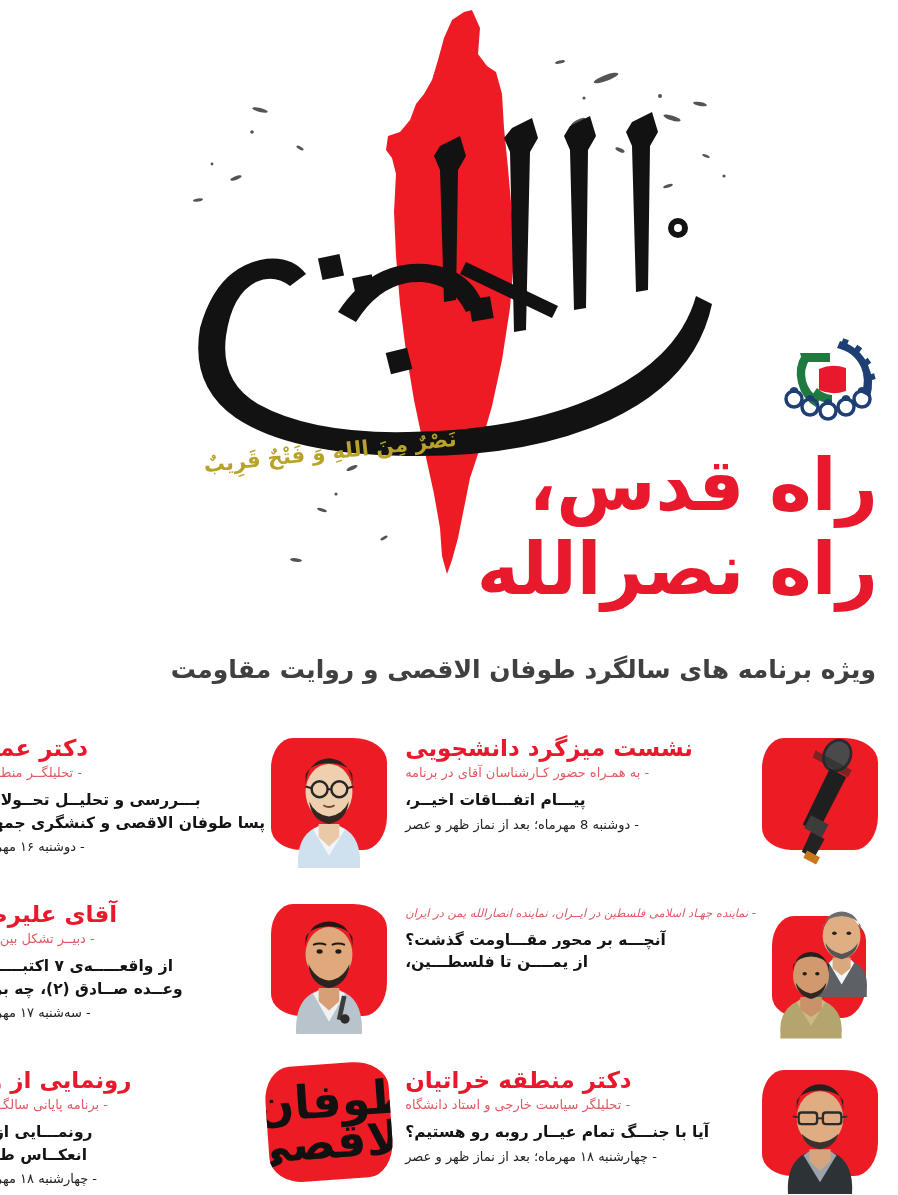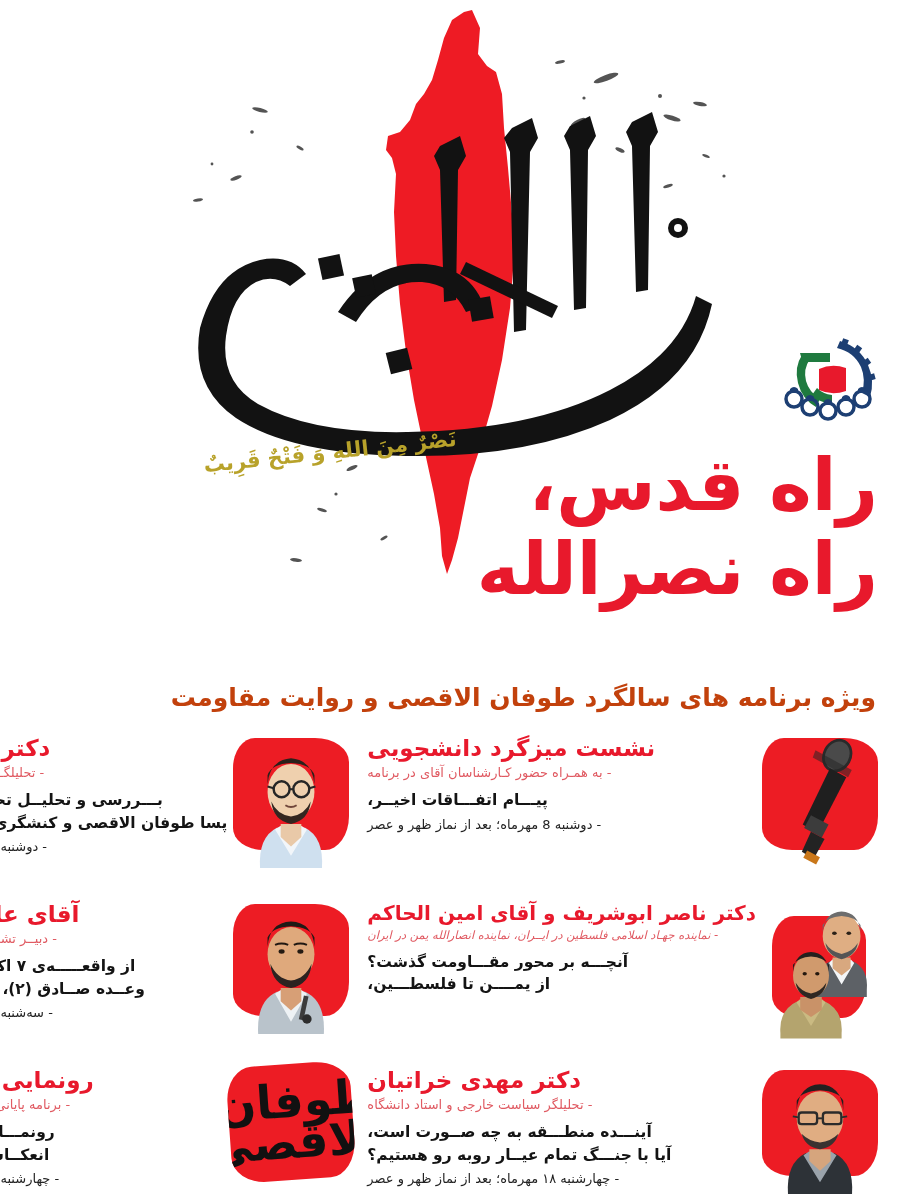--- a/index.html
+++ b/index.html
@@ -117,26 +117,25 @@
     white-space: nowrap;
   }
   .main-title .line2 { margin-top: 13px; }
 
   .subtitle {
     position: absolute;
     right: 22px;
     top: 655px;
     width: 700px;
     text-align: right;
-    color: #c2410c;
+    color: #404040;
     font-size: 25px;
     font-weight: bold;
     letter-spacing: -0.03em;
     white-space: nowrap;
-    margin-top: 28px;
   }
 
   
   .grid {
     position: absolute;
     left: 0;
     top: 718px;
     width: 898px;
     height: 477px;
     display: grid;
@@ -452,21 +451,20 @@
               <ellipse cx="44" cy="28" rx="20" ry="24" fill="#d09a6d"></ellipse>
               <path d="M24 24 Q26 3 44 2 Q62 3 64 24 L64 16 Q58 8 44 7 Q30 8 24 16 Z" fill="#24201d"></path>
               <path d="M27 36 Q29 50 44 54 Q59 50 61 36 Q55 46 44 48 Q33 46 27 36 Z" fill="#2e2722"></path>
               <ellipse cx="37" cy="26" rx="2.4" ry="1.9" fill="#24180f"></ellipse>
               <ellipse cx="51" cy="26" rx="2.4" ry="1.9" fill="#24180f"></ellipse>
             </g>
           </svg>
         </div>
       </div>
       <div class="card-body">
-        <div class="card-name sm">دکتر ناصر ابوشریف و آقای امین الحاکم</div>
         <div class="card-role" style="font-size:11.5px;font-style:italic;">- نماینده جهـاد اسلامی فلسطین در ایــران، نماینده انصارالله یمن در ایران</div>
         <div class="card-topic">
           <span>آنچـــه بر محور مقـــاومت گذشت؟</span>
           <span>از یمــــن تا فلسطـــین،</span>
         </div>
       </div>
     </div>
 
     <div class="card left-col">
       <div class="card-media">
@@ -512,24 +510,23 @@
             <path d="M36 72 Q40 86 55 88 Q70 86 74 72 Q66 80 55 81 Q44 80 36 72 Z" fill="#3a3230"></path>
             <rect x="33" y="50" width="19" height="12" rx="3" fill="none" stroke="#2b2b2b" stroke-width="2.4"></rect>
             <rect x="58" y="50" width="19" height="12" rx="3" fill="none" stroke="#2b2b2b" stroke-width="2.4"></rect>
             <path d="M52 56 L58 56" stroke="#2b2b2b" stroke-width="2"></path>
             <path d="M33 55 L27 54" stroke="#2b2b2b" stroke-width="2"></path>
             <path d="M77 55 L83 54" stroke="#2b2b2b" stroke-width="2"></path>
           </svg>
         </div>
       </div>
       <div class="card-body">
-        <div class="card-name">دکتر مهدی خراتیان</div>
+        <div class="card-name">دکتر منطقه خراتیان</div>
         <div class="card-role">- تحلیلگر سیاست خارجی و استاد دانشگاه</div>
         <div class="card-topic">
-          <span>آینـــده منطـــقه به چه صــورت است،</span>
           <span>آیا با جنـــگ تمام عیــار روبه رو هستیم؟</span>
         </div>
         <div class="card-when">- چهارشنبه ۱۸ مهرماه؛ بعد از نماز ظهر و عصر</div>
       </div>
     </div>
 
     <div class="card left-col">
       <div class="card-media" style="height:130px;">
         <div class="badge-calli">طوفان الاقصی</div>
       </div>

